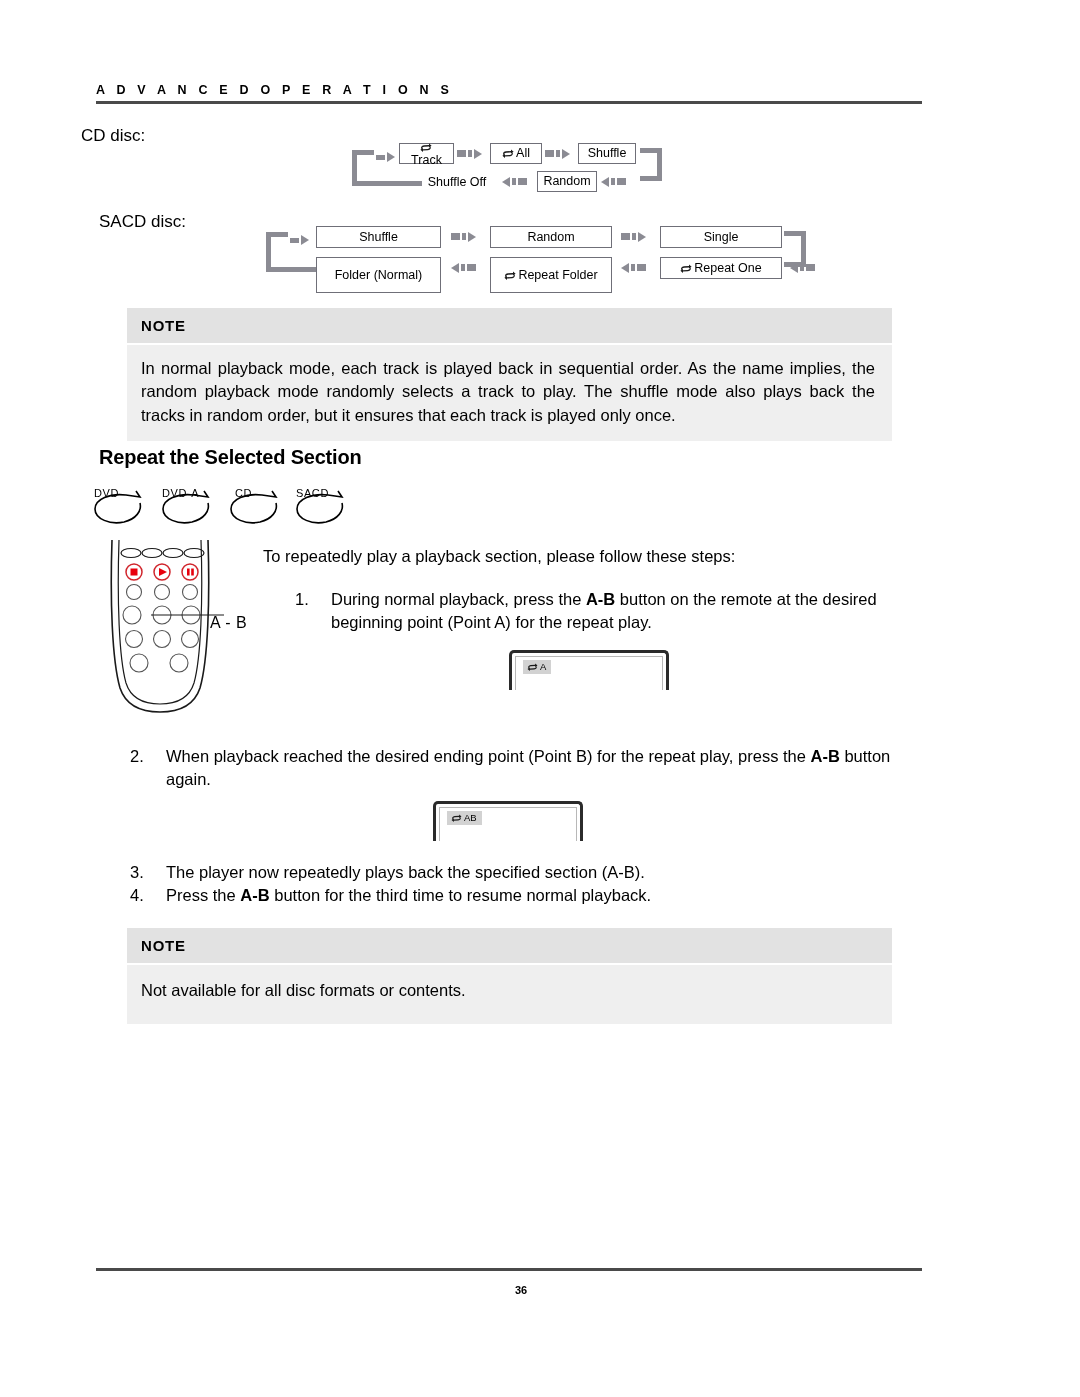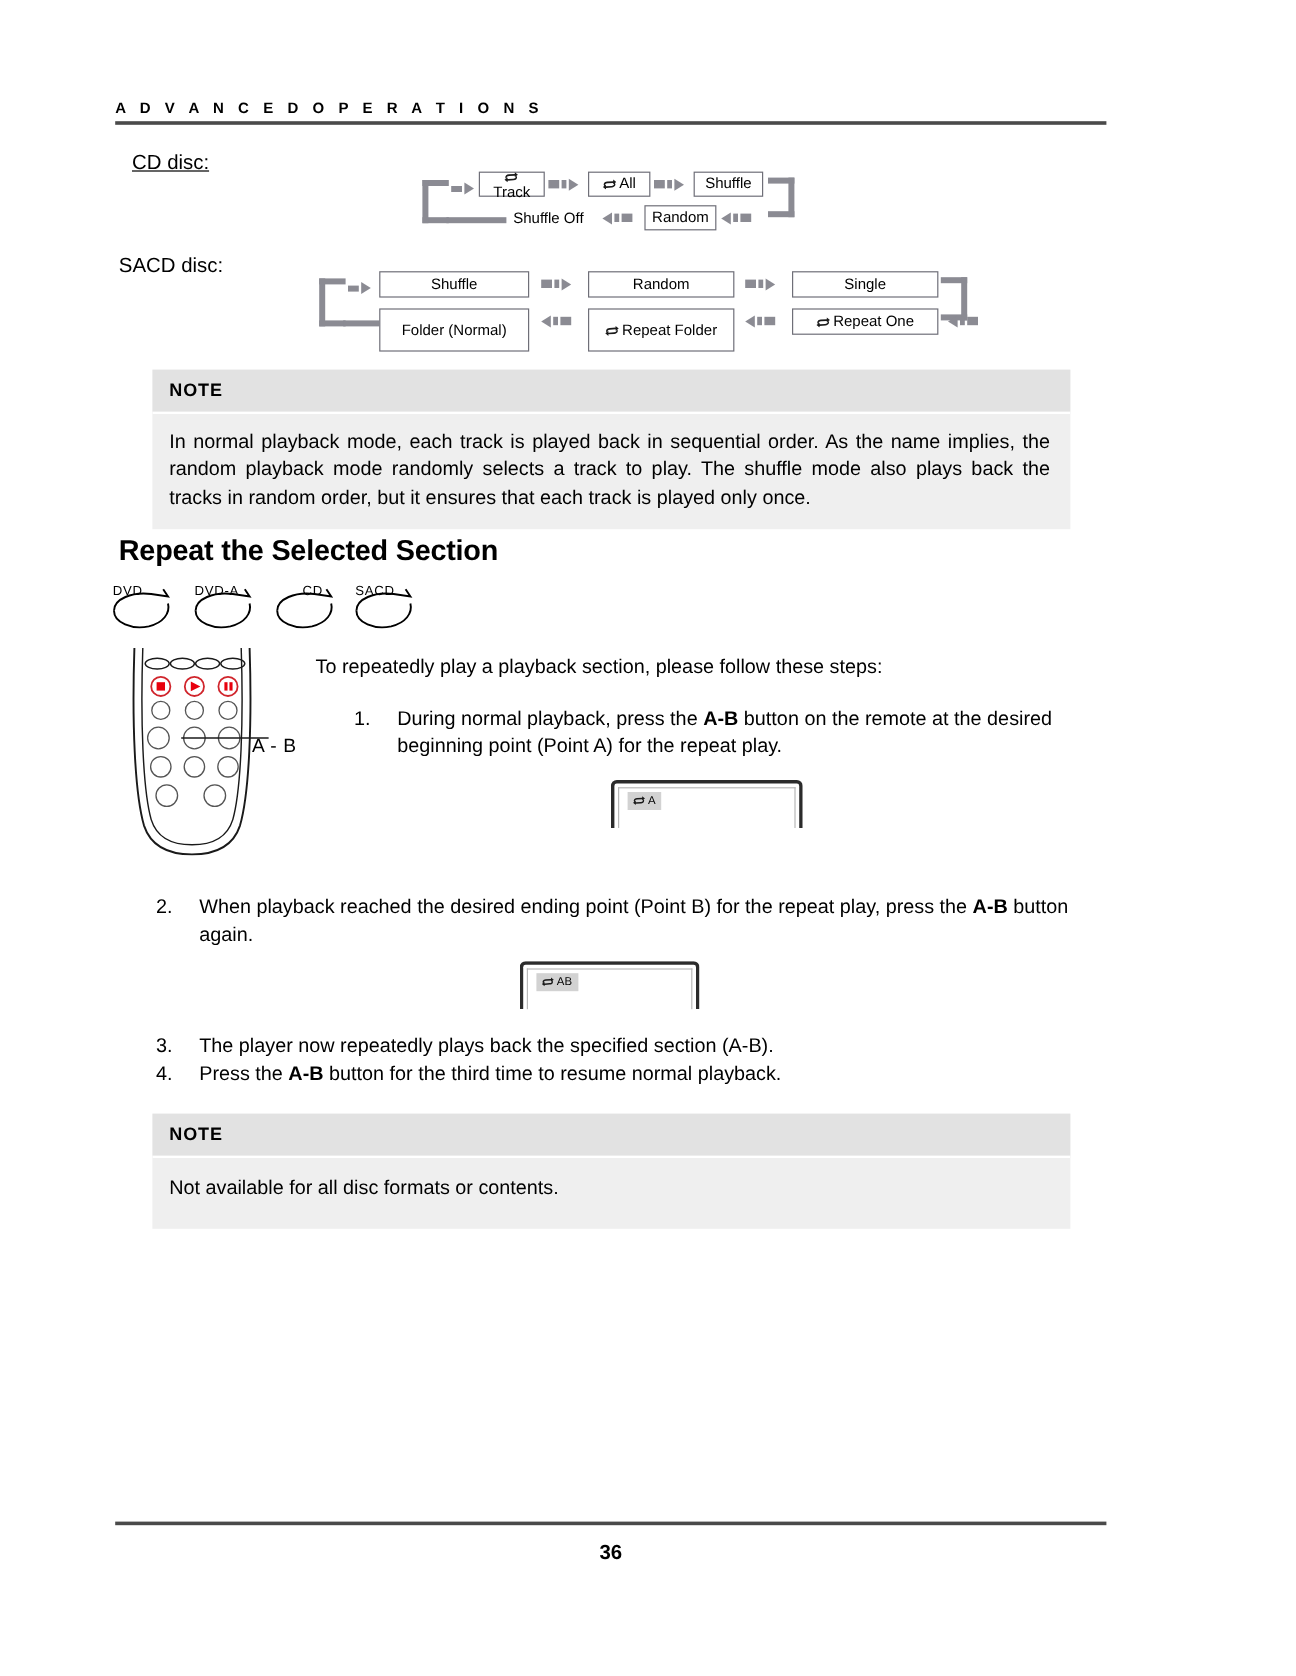--- a/index.html
+++ b/index.html
@@ -35,21 +35,21 @@
     background: #4a4a4a;
   }
 
   
   .label {
     position: absolute;
     font-size: 17px;
     color: #000;
     white-space: nowrap;
   }
-  #cd-disc-label { left: 110px; top: 126px; text-decoration: underline; }
+  #cd-disc-label { left: 81px; top: 126px; }
   #sacd-disc-label { left: 99px; top: 212px; }
 
   
   .flow { position: absolute; }
   .flow-box {
     position: absolute;
     border: 1px solid #6f6f78;
     background: #ffffff;
     font-size: 12.5px;
     line-height: 1;
@@ -144,21 +144,21 @@
     padding: 12px 17px 14px 14px;
     text-align: justify;
     box-sizing: border-box;
   }
 
   
   #section-heading {
     position: absolute;
     left: 99px;
     top: 446px;
-    font-size: 24px;
+    font-size: 20px;
     font-weight: bold;
     letter-spacing: -0.2px;
   }
 
   
   #disc-badges {
     position: absolute;
     left: 88px;
     top: 487px;
     height: 42px;
@@ -254,25 +254,25 @@
   .footer-rule {
     position: absolute;
     left: 96px;
     top: 1268px;
     width: 826px;
     height: 3px;
     background: #4a4a4a;
   }
   #page-number {
     position: absolute;
-    left: 0;
+    left: 12px;
     top: 1284px;
     width: 1018px;
     text-align: center;
-    font-size: 17px;
+    font-size: 11px;
     font-weight: bold;
   }
 </style>
 </head>
 <body>
 
 <div class="header-title">A D V A N C E D   O P E R A T I O N S</div>
 <div class="header-rule"></div>
 
 <div class="label" id="cd-disc-label">CD disc:</div>
@@ -438,21 +438,21 @@
     </svg>
   </div>
   <div class="disc-badge" style="left:68px;">
     <span class="disc-text">DVD-A</span>
     <svg width="66" height="40" viewBox="0 0 66 40" aria-hidden="true">
       <path d="M7 22 C7 12 22 6 38 8 L52 10 L48 4" fill="none" stroke="#000" stroke-width="1.6"></path>
       <path d="M7 22 C7 32 22 38 36 35 C48 32 54 24 52 16" fill="none" stroke="#000" stroke-width="1.6"></path>
     </svg>
   </div>
   <div class="disc-badge" style="left:136px;">
-    <span class="disc-text" style="left:28px;">CD</span>
+    <span class="disc-text" style="left:11px;">CD</span>
     <svg width="66" height="40" viewBox="0 0 66 40" aria-hidden="true">
       <path d="M7 22 C7 12 22 6 38 8 L52 10 L48 4" fill="none" stroke="#000" stroke-width="1.6"></path>
       <path d="M7 22 C7 32 22 38 36 35 C48 32 54 24 52 16" fill="none" stroke="#000" stroke-width="1.6"></path>
     </svg>
   </div>
   <div class="disc-badge" style="left:202px;">
     <span class="disc-text">SACD</span>
     <svg width="66" height="40" viewBox="0 0 66 40" aria-hidden="true">
       <path d="M7 22 C7 12 22 6 38 8 L52 10 L48 4" fill="none" stroke="#000" stroke-width="1.6"></path>
       <path d="M7 22 C7 32 22 38 36 35 C48 32 54 24 52 16" fill="none" stroke="#000" stroke-width="1.6"></path>

